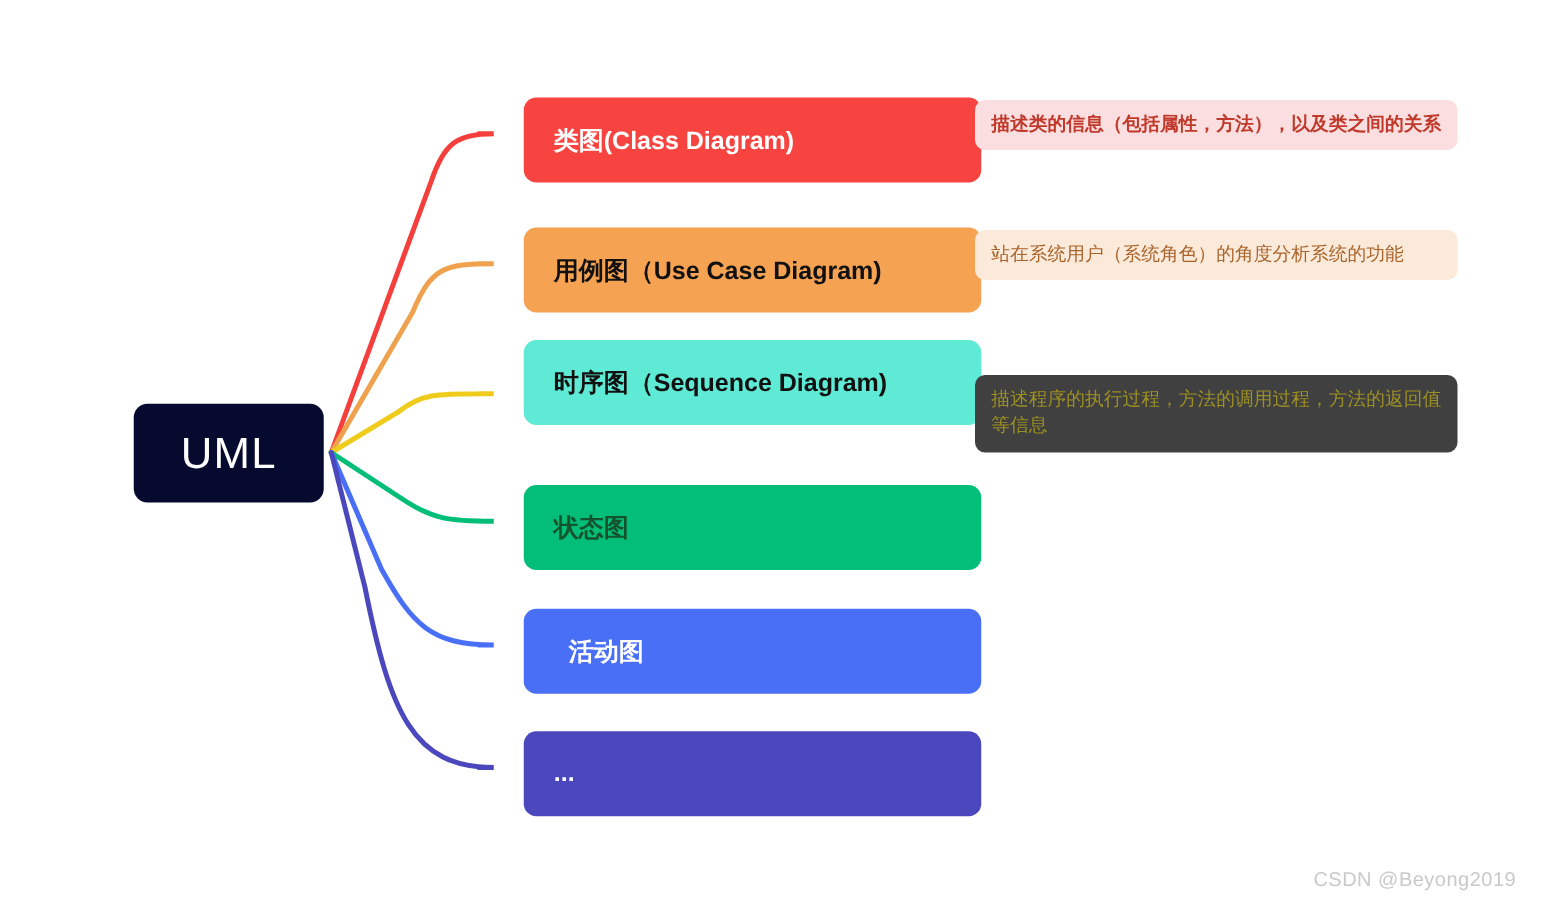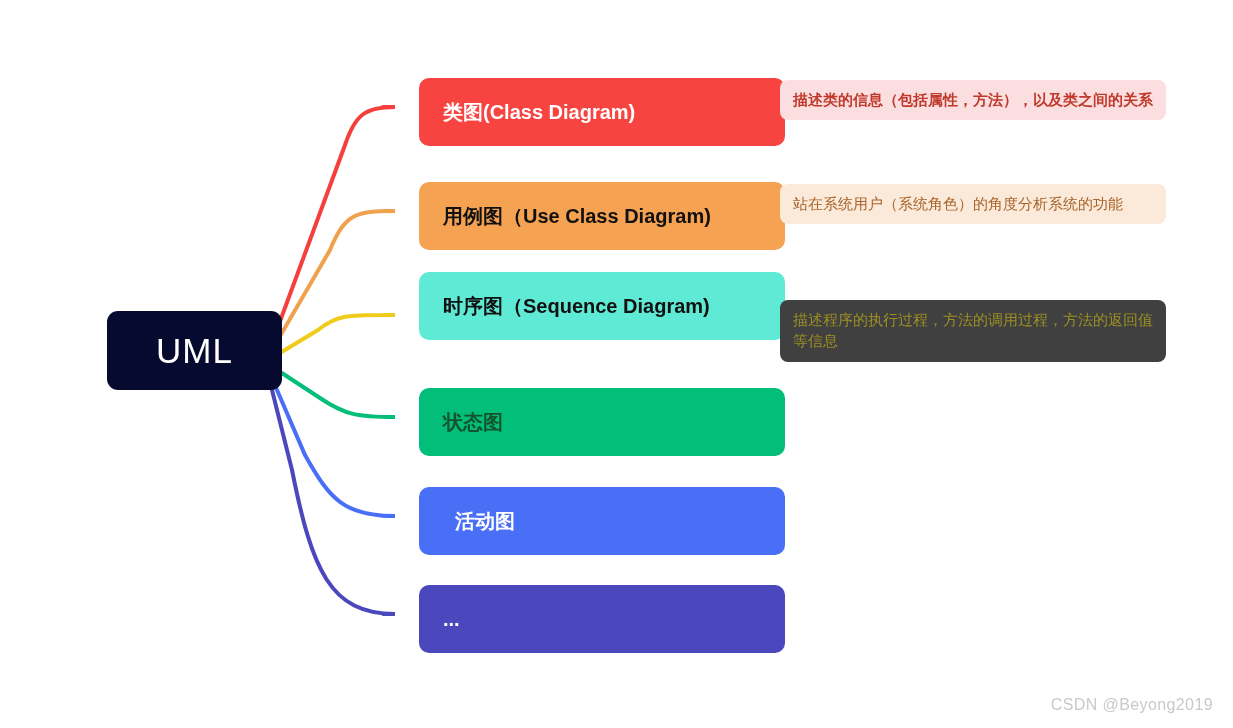--- a/index.html
+++ b/index.html
@@ -19,22 +19,22 @@
     position: absolute;
     left: 0;
     top: 0;
     width: 1233px;
     height: 728px;
     pointer-events: none;
   }
   .root-node {
     position: absolute;
     left: 107px;
-    top: 311px;
-    width: 175px;
+    top: 323px;
+    width: 152px;
     height: 79px;
     background: #040party;
     border-radius: 11px;
     display: flex;
     align-items: center;
     justify-content: center;
   }
   .root-node {
     background: #050A2E;
   }
@@ -104,21 +104,21 @@
   </div>
 
   <div class="branch-node" style="top:78px;background:#F74440;">
     <span class="branch-label" style="color:#FFFFFF;">类图(Class Diagram)</span>
   </div>
   <div class="note-box" style="top:80px;background:#FBDFE0;color:#C0392B;font-weight:bold;">
     <span>描述类的信息（包括属性，方法），以及类之间的关系</span>
   </div>
 
   <div class="branch-node" style="top:182px;background:#F5A252;">
-    <span class="branch-label" style="color:#111111;">用例图（Use Class Diagram)</span>
+    <span class="branch-label" style="color:#111111;">用例图（Use Case Diagram)</span>
   </div>
   <div class="note-box" style="top:184px;background:#FBEADA;color:#A9642B;">
     <span>站在系统用户（系统角色）的角度分析系统的功能</span>
   </div>
 
   <div class="branch-node" style="top:272px;background:#5eead4;">
     <span class="branch-label" style="color:#111111;">时序图（Sequence Diagram)</span>
   </div>
   <div class="note-box" style="top:300px;background:#404040;color:#9C8F23;">
     <span>描述程序的执行过程，方法的调用过程，方法的返回值等信息</span>

